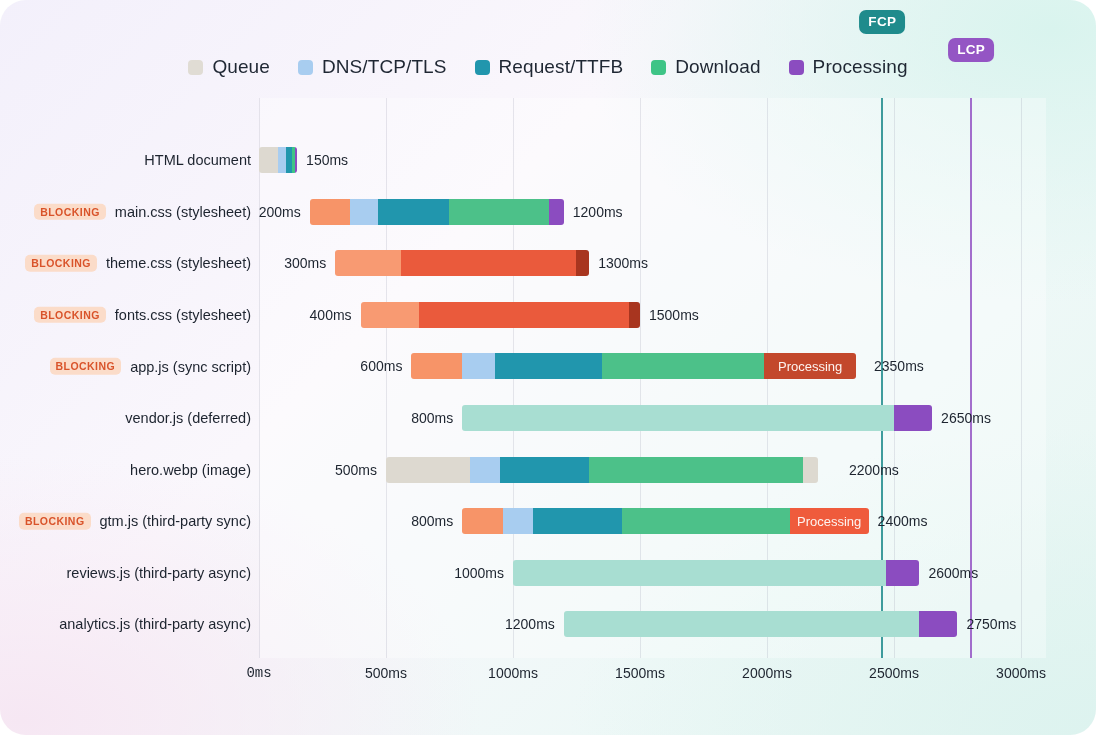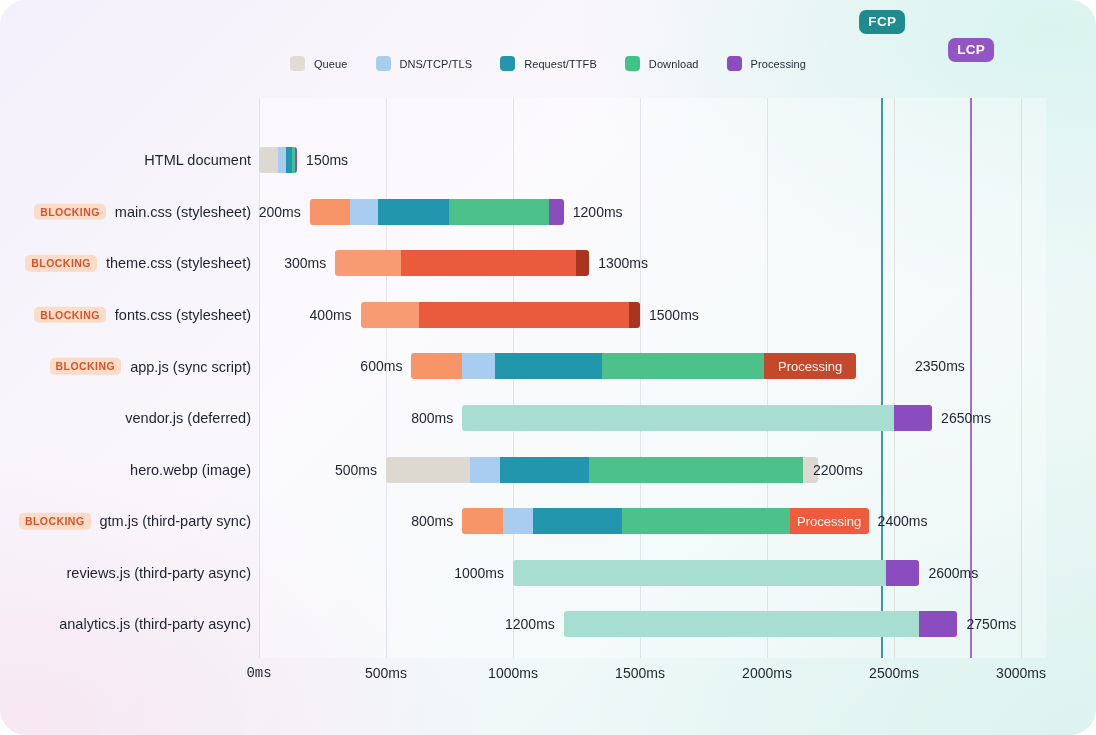--- a/index.html
+++ b/index.html
@@ -19,21 +19,21 @@
     box-sizing:border-box;
   }
 
   
   .legend{
     position:absolute;left:0;right:0;top:56px;
     display:flex;justify-content:center;align-items:center;gap:28px;
   }
   .lg-item{display:flex;align-items:center;gap:9px;}
   .lg-swatch{width:15px;height:15px;border-radius:4px;display:block;}
-  .lg-label{font-size:11px;color:#1f2733;white-space:nowrap;letter-spacing:.1px;}
+  .lg-label{font-size:19px;color:#1f2733;white-space:nowrap;letter-spacing:.1px;}
 
   
   .plot{
     position:absolute;left:259px;top:98px;width:810px;height:560px;
   }
   .gridline{position:absolute;top:0;bottom:0;width:1px;background:rgba(120,120,150,.17);}
   .plotbg{position:absolute;left:0;top:0;right:0;bottom:0;background:rgba(255,255,255,.34);}
 
   
   .marker-line{position:absolute;top:0;bottom:0;width:2px;}
@@ -174,21 +174,21 @@
         <div class="bar" style="left: 411.4px; width: 444.5px;">
           <div class="seg" style="width: 50.8px; background: rgb(247, 148, 104);"></div>
           <div class="seg" style="width: 33.02px; background: rgb(168, 205, 240);"></div>
           <div class="seg" style="width: 106.68px; background: rgb(33, 150, 173);"></div>
           <div class="seg" style="width: 162.56px; background: rgb(76, 193, 137);"></div>
           <div class="seg" style="width: 91.44px; background: rgb(195, 72, 44);">
             <span class="seg-text">Processing</span>
           </div>
         </div>
         <div class="t-start" style="left: 402.4px; transform: translate(-100%, -50%);">600ms</div>
-        <div class="t-end" style="left: 915px; text-align: center;">2350ms</div>
+        <div class="t-end" style="left: 874px; text-align: center;">2350ms</div>
       </div>
       <div class="row" style="top: 401px; pointer-events: auto; text-align: right;">
         <div class="row-label">
           <span class="row-name">vendor.js (deferred)</span>
         </div>
         <div class="bar" style="left: 462.2px; width: 469.9px;">
           <div class="seg" style="width: 431.8px; background: rgb(168, 222, 210);"></div>
           <div class="seg" style="width: 38.1px; background: rgb(139, 76, 192);"></div>
         </div>
         <div class="t-start" style="left: 453.2px; transform: translate(-100%, -50%);">800ms</div>
@@ -199,21 +199,21 @@
           <span class="row-name">hero.webp (image)</span>
         </div>
         <div class="bar" style="left: 386px; width: 431.8px;">
           <div class="seg" style="width: 83.82px; background: rgb(221, 217, 208);"></div>
           <div class="seg" style="width: 30.48px; background: rgb(168, 205, 240);"></div>
           <div class="seg" style="width: 88.9px; background: rgb(33, 150, 173);"></div>
           <div class="seg" style="width: 213.36px; background: rgb(76, 193, 137);"></div>
           <div class="seg" style="width: 15.24px; background: rgb(221, 217, 208);"></div>
         </div>
         <div class="t-start" style="left: 377px; transform: translate(-100%, -50%);">500ms</div>
-        <div class="t-end" style="left: 813px;">2200ms</div>
+        <div class="t-end" style="left: 849px;">2200ms</div>
       </div>
       <div class="row" style="top: 504.2px; pointer-events: auto;">
         <div class="row-label">
           <span class="badge">BLOCKING</span>
           <span class="row-name">gtm.js (third-party sync)</span>
         </div>
         <div class="bar" style="left: 462.2px; width: 406.4px;">
           <div class="seg" style="width: 40.64px; background: rgb(247, 148, 104);"></div>
           <div class="seg" style="width: 30.48px; background: rgb(168, 205, 240);"></div>
           <div class="seg" style="width: 88.9px; background: rgb(33, 150, 173);"></div>

